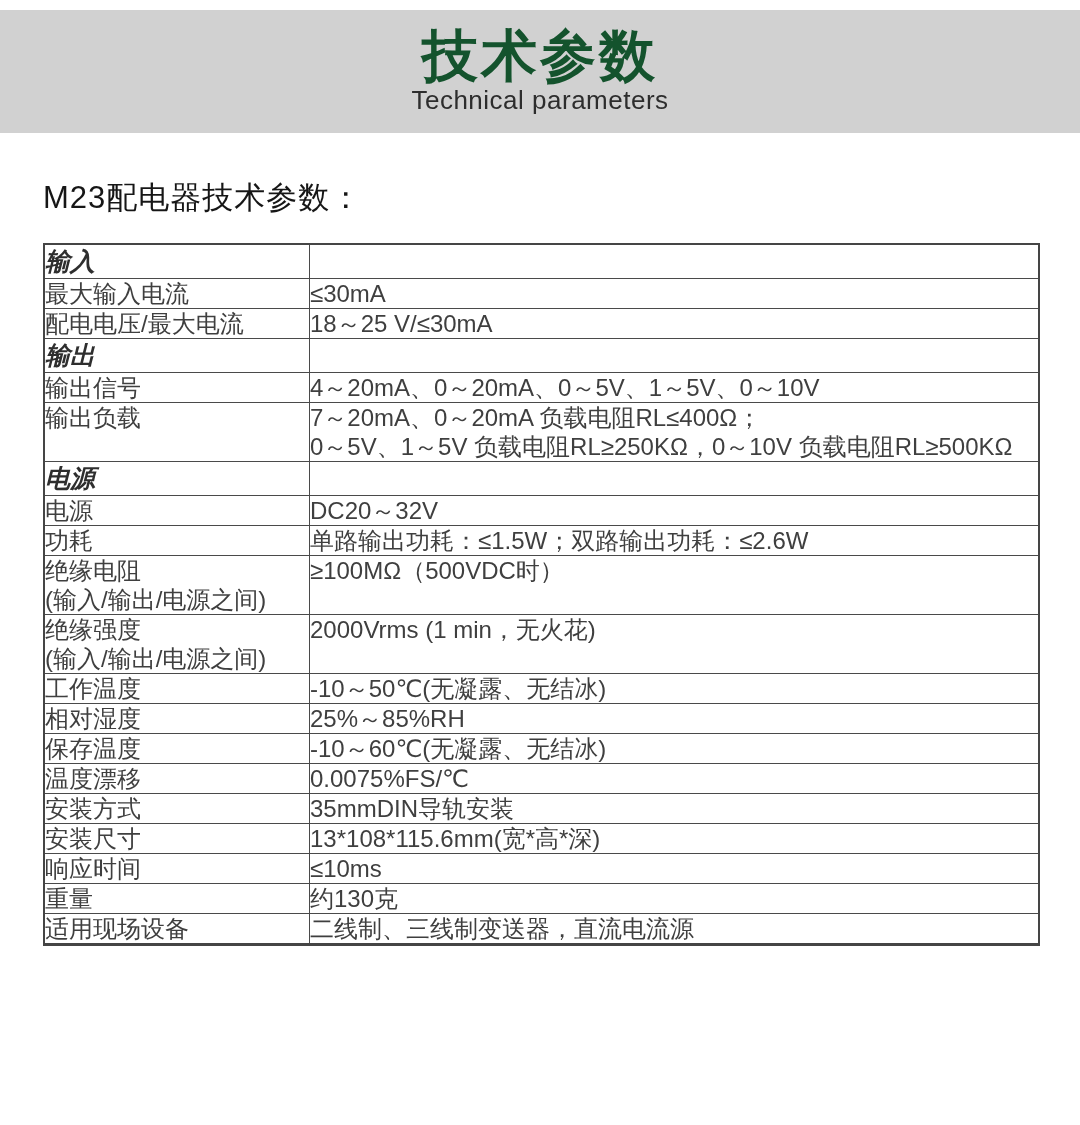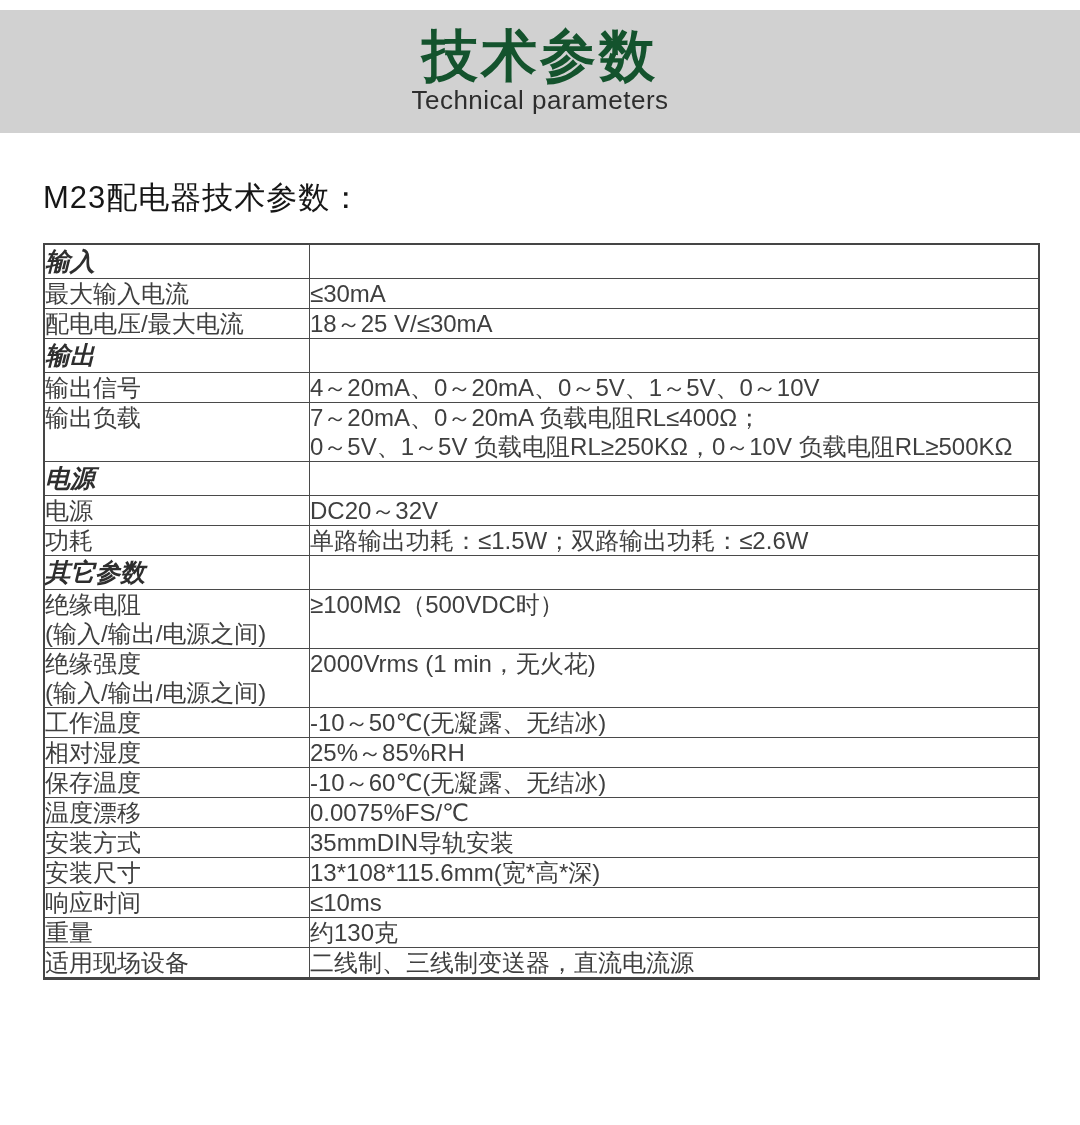--- a/index.html
+++ b/index.html
@@ -117,26 +117,20 @@
           </td>
         </tr>
         <tr class="item">
           <td class="param-label">
             <div>功耗</div>
           </td>
           <td class="param-value">
             <div>单路输出功耗：≤1.5W；双路输出功耗：≤2.6W</div>
           </td>
         </tr>
-        <tr class="section">
-          <td class="param-label">
-            <div>其它参数</div>
-          </td>
-          <td class="param-value"></td>
-        </tr>
         <tr class="item">
           <td class="param-label">
             <div>绝缘电阻</div>
             <div>(输入/输出/电源之间)</div>
           </td>
           <td class="param-value">
             <div>≥100MΩ（500VDC时）</div>
           </td>
         </tr>
         <tr class="item">

